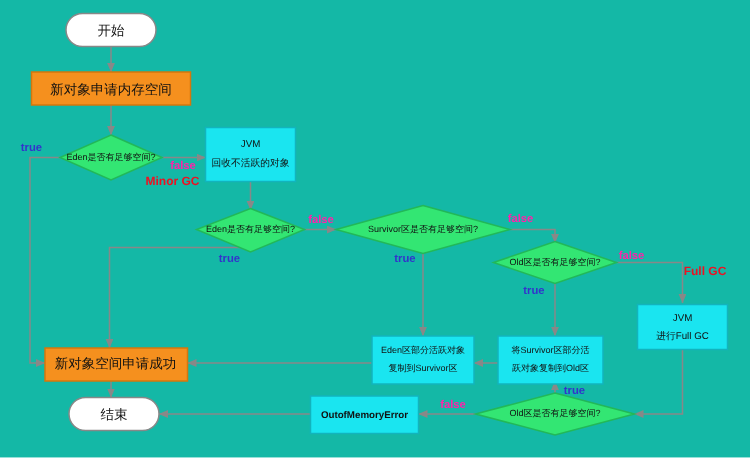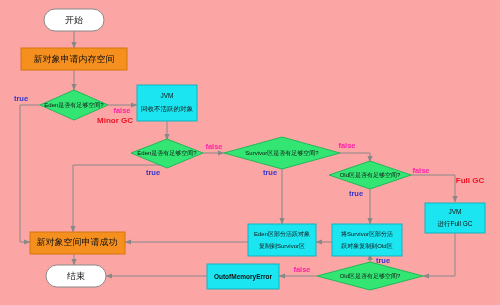--- a/index.html
+++ b/index.html
@@ -4,21 +4,21 @@
 <style>
   html, body {
     margin: 0;
     padding: 0;
     background: #ffffff;
   }
   #canvas {
     position: relative;
     width: 500px;
     height: 305px;
-    background: #fca5a5;
+    background: #14b8a6;
     font-family: "Liberation Sans", "DejaVu Sans", sans-serif;
     overflow: hidden;
   }
   #flow-svg {
     position: absolute;
     left: 0;
     top: 0;
     width: 500px;
     height: 305px;
   }

